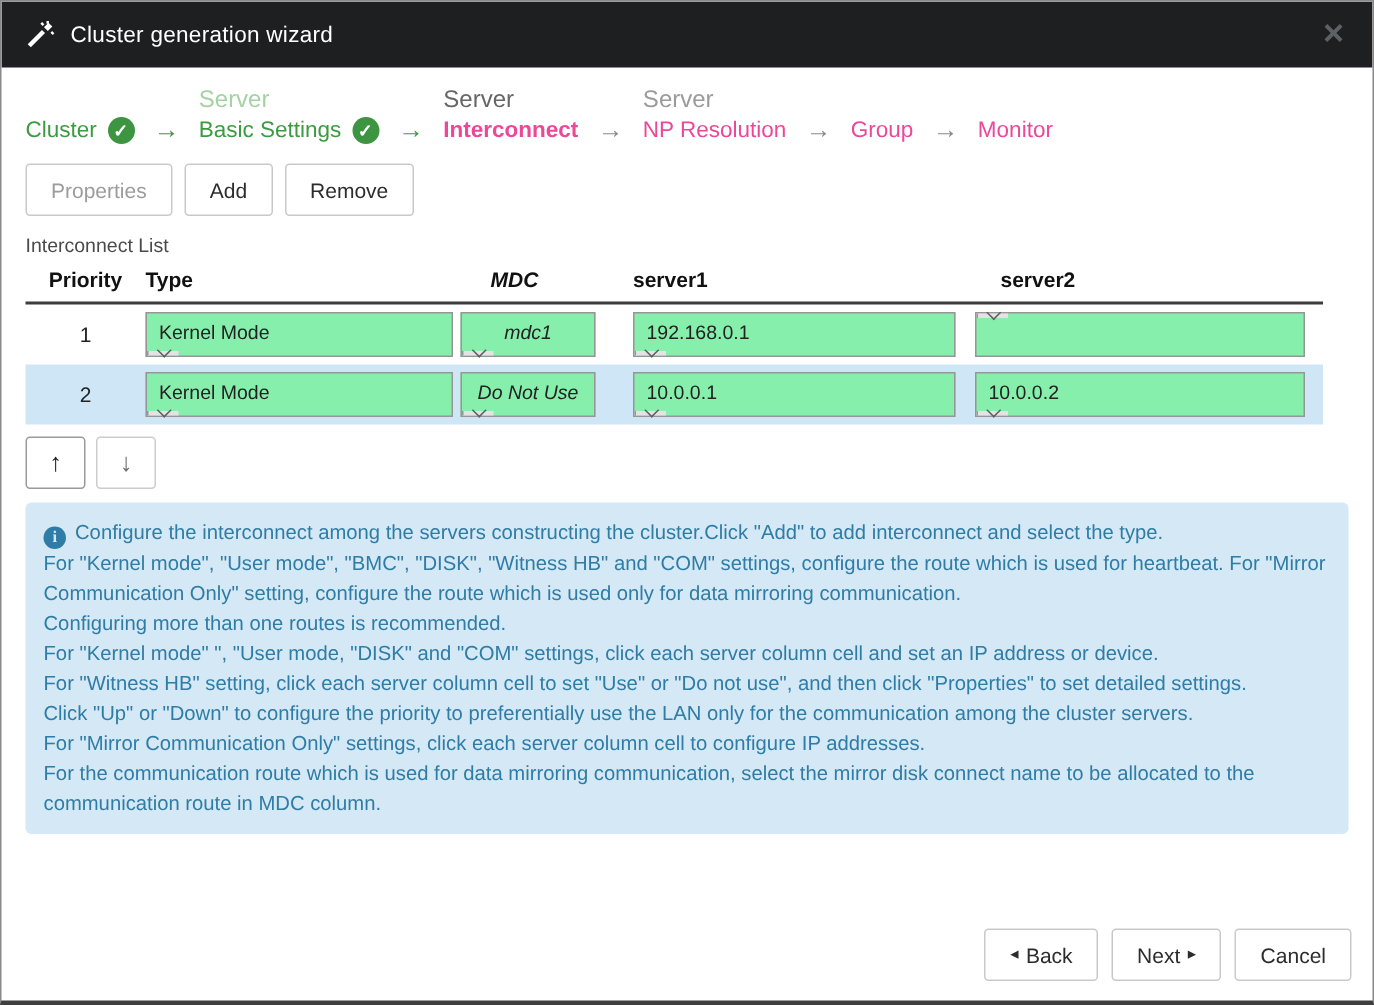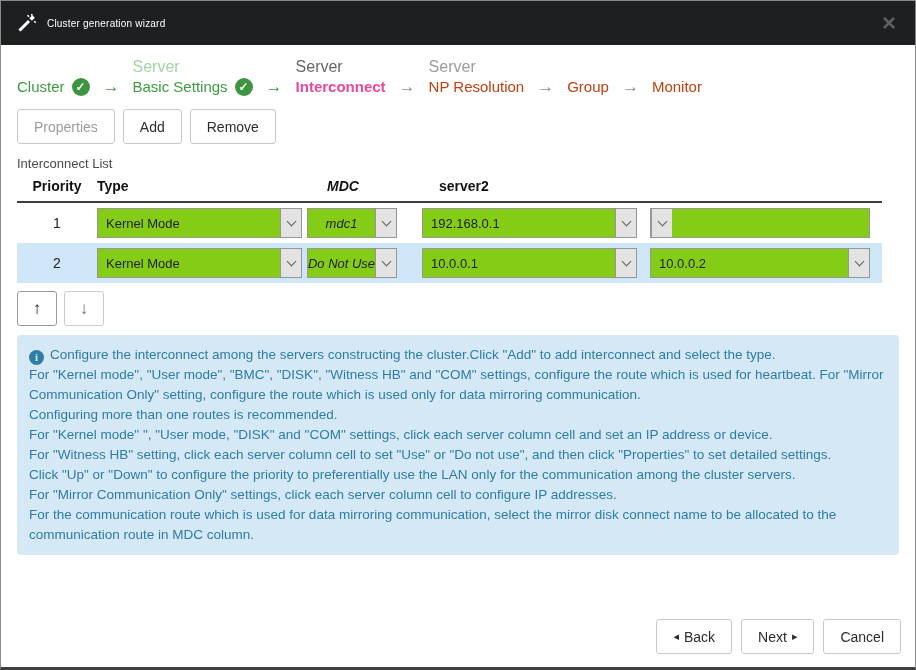--- a/index.html
+++ b/index.html
@@ -12,32 +12,32 @@
   *{box-sizing:border-box; margin:0; padding:0;}
   html,body{width:916px;height:670px;}
   body{font-family:"Liberation Sans",sans-serif; background:#fff;}
   .dialog{
     width:916px;height:670px;position:relative;background:#fff;
     border:1px solid #8a8a8a;border-bottom:3px solid #3f3f3f;overflow:hidden;
   }
   
   .titlebar{height:44px;background:var(--titlebar-bg);color:#fff;display:flex;align-items:center;padding:0 15px;}
   .wand{width:22px;height:22px;margin-right:9px;flex:0 0 auto;}
-  .title{font-size:10px;letter-spacing:.2px;}
+  .title{font-size:15px;letter-spacing:.2px;}
   .close{margin-left:auto;color:#5d6164;font-size:24px;font-weight:bold;line-height:1;cursor:default;padding:0 4px;}
   
   .steps{display:flex;align-items:flex-end;padding:13px 16px 12px;}
   .step{display:flex;flex-direction:column;}
   .step .sup{font-size:16px;height:18px;line-height:18px;}
   .step .mainrow{display:flex;align-items:center;font-size:15px;height:21px;}
   .step.done .mainrow{color:var(--accent-green);}
   .step.done .sup{color:#a5d2a5;}
   .step.current .mainrow{color:#ec4899;font-weight:bold;}
   .step.current .sup{color:#666;}
-  .step.pending .mainrow{color:#c2410c;}
+  .step.pending .mainrow{color:#ec4899;}
   .step.pending .sup{color:#9b9b9b;}
   .check{width:18px;height:18px;border-radius:50%;background:#3d9542;color:#fff;font-size:12px;font-weight:bold;
          display:flex;align-items:center;justify-content:center;margin-left:7px;flex:0 0 auto;}
   .sarrow{font-size:17px;font-weight:bold;margin:0 13px;line-height:21px;}
   .sarrow.green{color:var(--accent-green);}
   .sarrow.gray{color:#8b8b8b;}
   
   .btn{display:inline-flex;align-items:center;justify-content:center;background:#fff;border:1px solid #c9c9c9;
        border-radius:3px;height:35px;padding:0 16px;font-size:14px;color:#2c2c2c;cursor:default;}
   .btn.disabled{color:#9c9c9c;}
@@ -51,21 +51,21 @@
   .c-type{width:205px;margin-right:5px;}
   .c-mdc{width:90px;margin-right:25px;font-style:italic;}
   .c-server1{width:215px;margin-right:13px;}
   .c-server2{width:220px;}
   .thead{font-weight:bold;font-size:14px;color:#111;border-bottom:2px solid #3c3c3c;padding:3px 0 7px;}
   .thead .c-mdc{padding-left:20px;}
   .thead .c-server2{padding-left:17px;}
   .trow{height:40px;}
   .trow.selected{background:var(--selected-row-bg);}
   .trow .c-priority{font-size:14px;color:#222;}
-  .sel{display:flex;align-items:stretch;height:30px;border:1px solid #969696;background:#84cc16;font-size:13px;color:#222;width:100%;}
+  .sel{display:flex;align-items:stretch;height:30px;border:1px solid #969696;background:#86efac;font-size:13px;color:#222;width:100%;flex-direction:column;}
   .sel-text{flex:1;display:flex;align-items:center;padding:0 8px;white-space:nowrap;overflow:hidden;}
   .c-mdc .sel-text{justify-content:center;padding:0 3px;}
   .sel-btn{width:21px;flex:0 0 auto;background:#e3e3e3;border-left:1px solid #969696;display:flex;align-items:center;justify-content:center;}
   .chev{width:7px;height:7px;border-right:1.5px solid #606060;border-bottom:1.5px solid #606060;transform:rotate(45deg);margin-top:-4px;}
   
   .reorder{margin:8px 16px 0;display:flex;gap:7px;}
   .sq-btn{width:40px;height:35px;display:flex;align-items:center;justify-content:center;background:#fff;
           border-radius:3px;font-size:17px;cursor:default;}
   .sq-btn.up{border:1px solid #9a9a9a;color:#1d1d1d;font-weight:bold;}
   .sq-btn.down{border:1px solid #cccccc;color:#6d6d6d;}
@@ -148,20 +148,21 @@
     <button class="btn">Remove</button>
   </div>
 
   <div class="list-caption">Interconnect List</div>
 
   <div class="table">
     <div class="cols thead">
       <div class="c-priority">Priority</div>
       <div class="c-type">Type</div>
       <div class="c-mdc">MDC</div>
+      <div class="c-server1">server1</div>
       <div class="c-server2">server2</div>
     </div>
 
     <div class="cols trow">
       <div class="c-priority">1</div>
       <div class="c-type">
         <div class="sel">
           <span class="sel-text">Kernel Mode</span>
           <span class="sel-btn">
               <i class="chev"></i>

